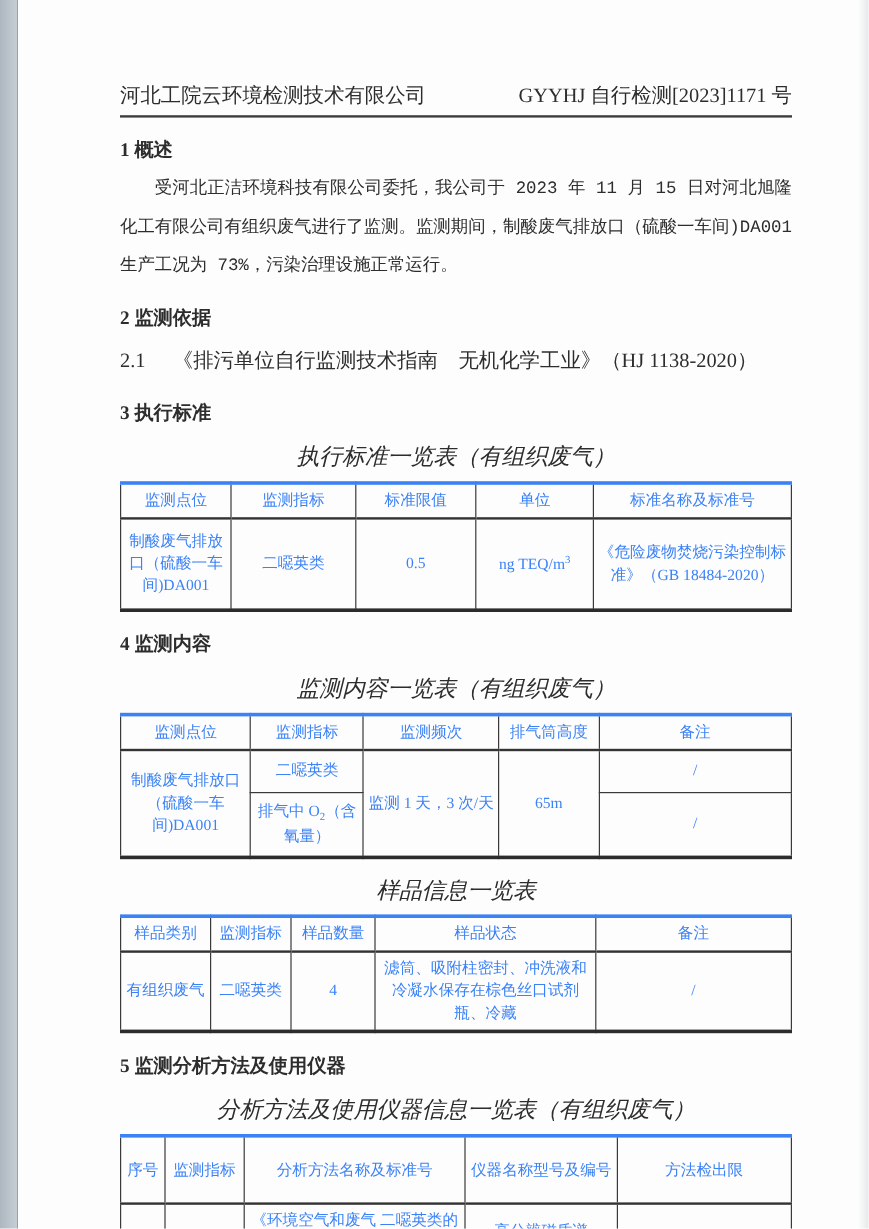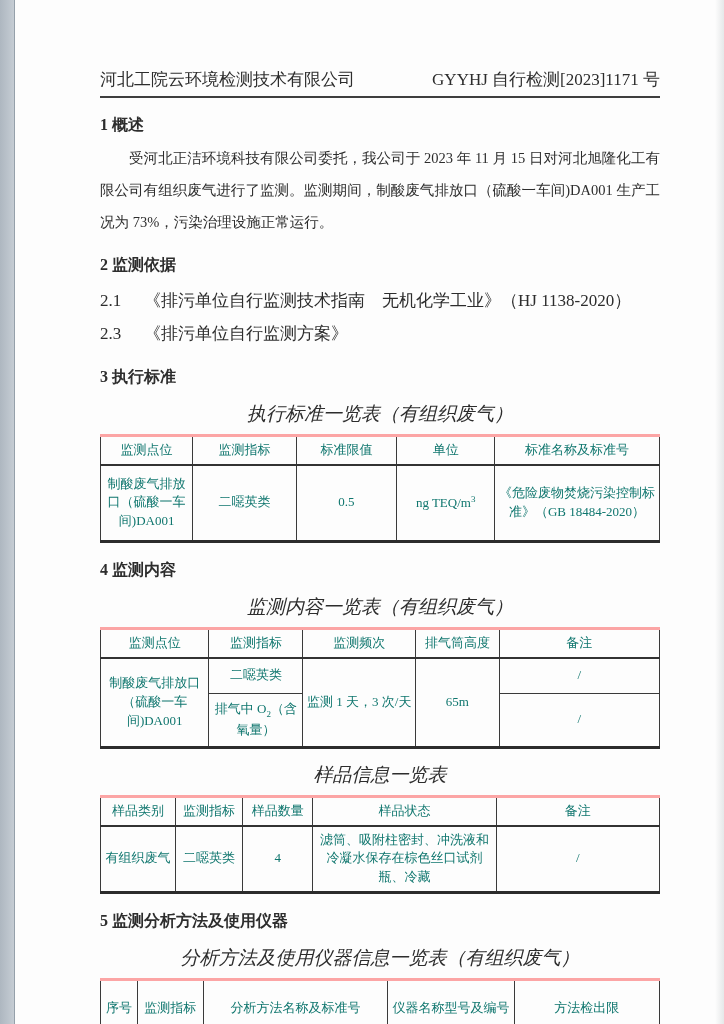--- a/index.html
+++ b/index.html
@@ -48,20 +48,21 @@
     font-weight: bold;
     font-size: 16px;
     margin-top: 17px;
   }
   .overview-para {
     margin-top: 6px;
     font-size: 14.5px;
     line-height: 32px;
     text-align: justify;
     text-indent: 2em;
+    font-family: Liberation Mono, monospace;
   }
   .basis-list { margin-top: 8px; }
   .basis-item {
     display: flex;
     font-size: 17px;
     line-height: 33px;
   }
   .basis-no { width: 44px; flex: none; }
   .table-title {
     text-align: center;
@@ -69,22 +70,22 @@
     margin-top: 13px;
     margin-bottom: 7px;
     font-style: italic;
   }
   table.doc-table {
     width: 100%;
     border-collapse: collapse;
     table-layout: fixed;
     font-size: 13px;
     text-align: center;
-    color: #0f766e;
-    border-top: 3px solid #fca5a5;
+    color: #3b82f6;
+    border-top: 3px solid #3b82f6;
     border-bottom: 3px solid #2c2c2c;
   }
   table.doc-table th,
   table.doc-table td {
     border: 1px solid #3a3a3a;
     font-weight: normal;
     padding: 4px 3px;
     vertical-align: middle;
     line-height: 1.45;
   }
@@ -108,24 +109,20 @@
 
     <div class="section-title">1 概述</div>
     <div class="overview-para">受河北正洁环境科技有限公司委托，我公司于 2023 年 11 月 15 日对河北旭隆化工有限公司有组织废气进行了监测。监测期间，制酸废气排放口（硫酸一车间)DA001 生产工况为 73%，污染治理设施正常运行。</div>
 
     <div class="section-title">2 监测依据</div>
     <div class="basis-list">
       <div class="basis-item">
         <span class="basis-no">2.1</span>
         <span>《排污单位自行监测技术指南　无机化学工业》（HJ 1138-2020）</span>
       </div>
-      <div class="basis-item">
-        <span class="basis-no">2.3</span>
-        <span>《排污单位自行监测方案》</span>
-      </div>
     </div>
 
     <div class="section-title">3 执行标准</div>
     <div class="table-title">执行标准一览表（有组织废气）</div>
     <table class="doc-table exec-table">
       <colgroup>
         <col style="width:16.5%">
           <col style="width:18.5%">
           <col style="width:18%">
           <col style="width:17.5%">

